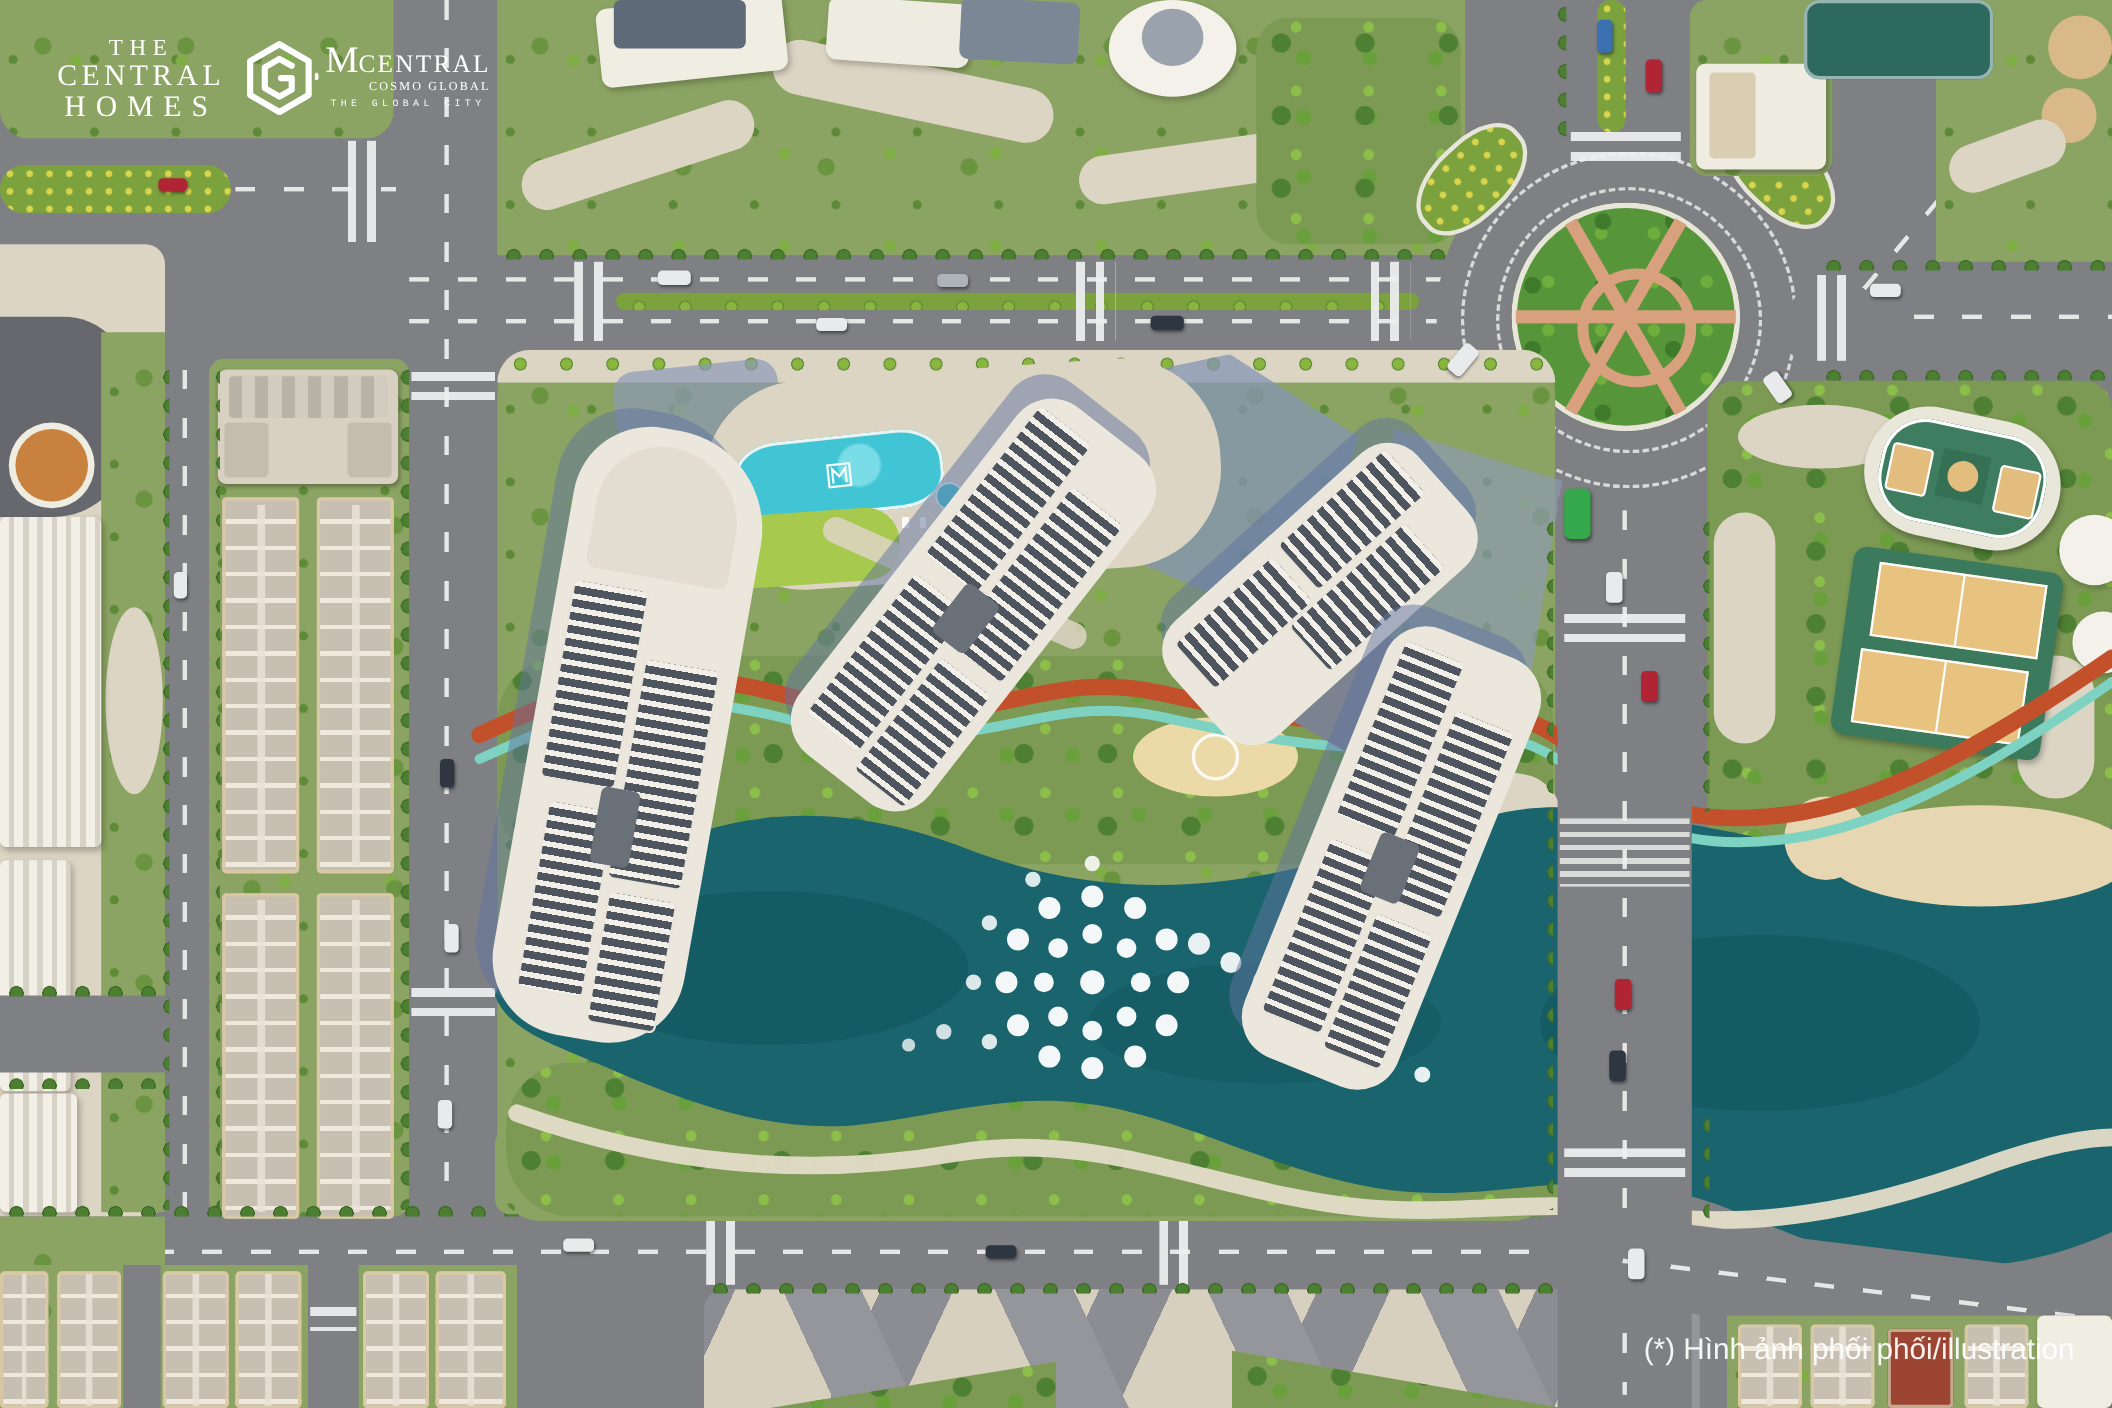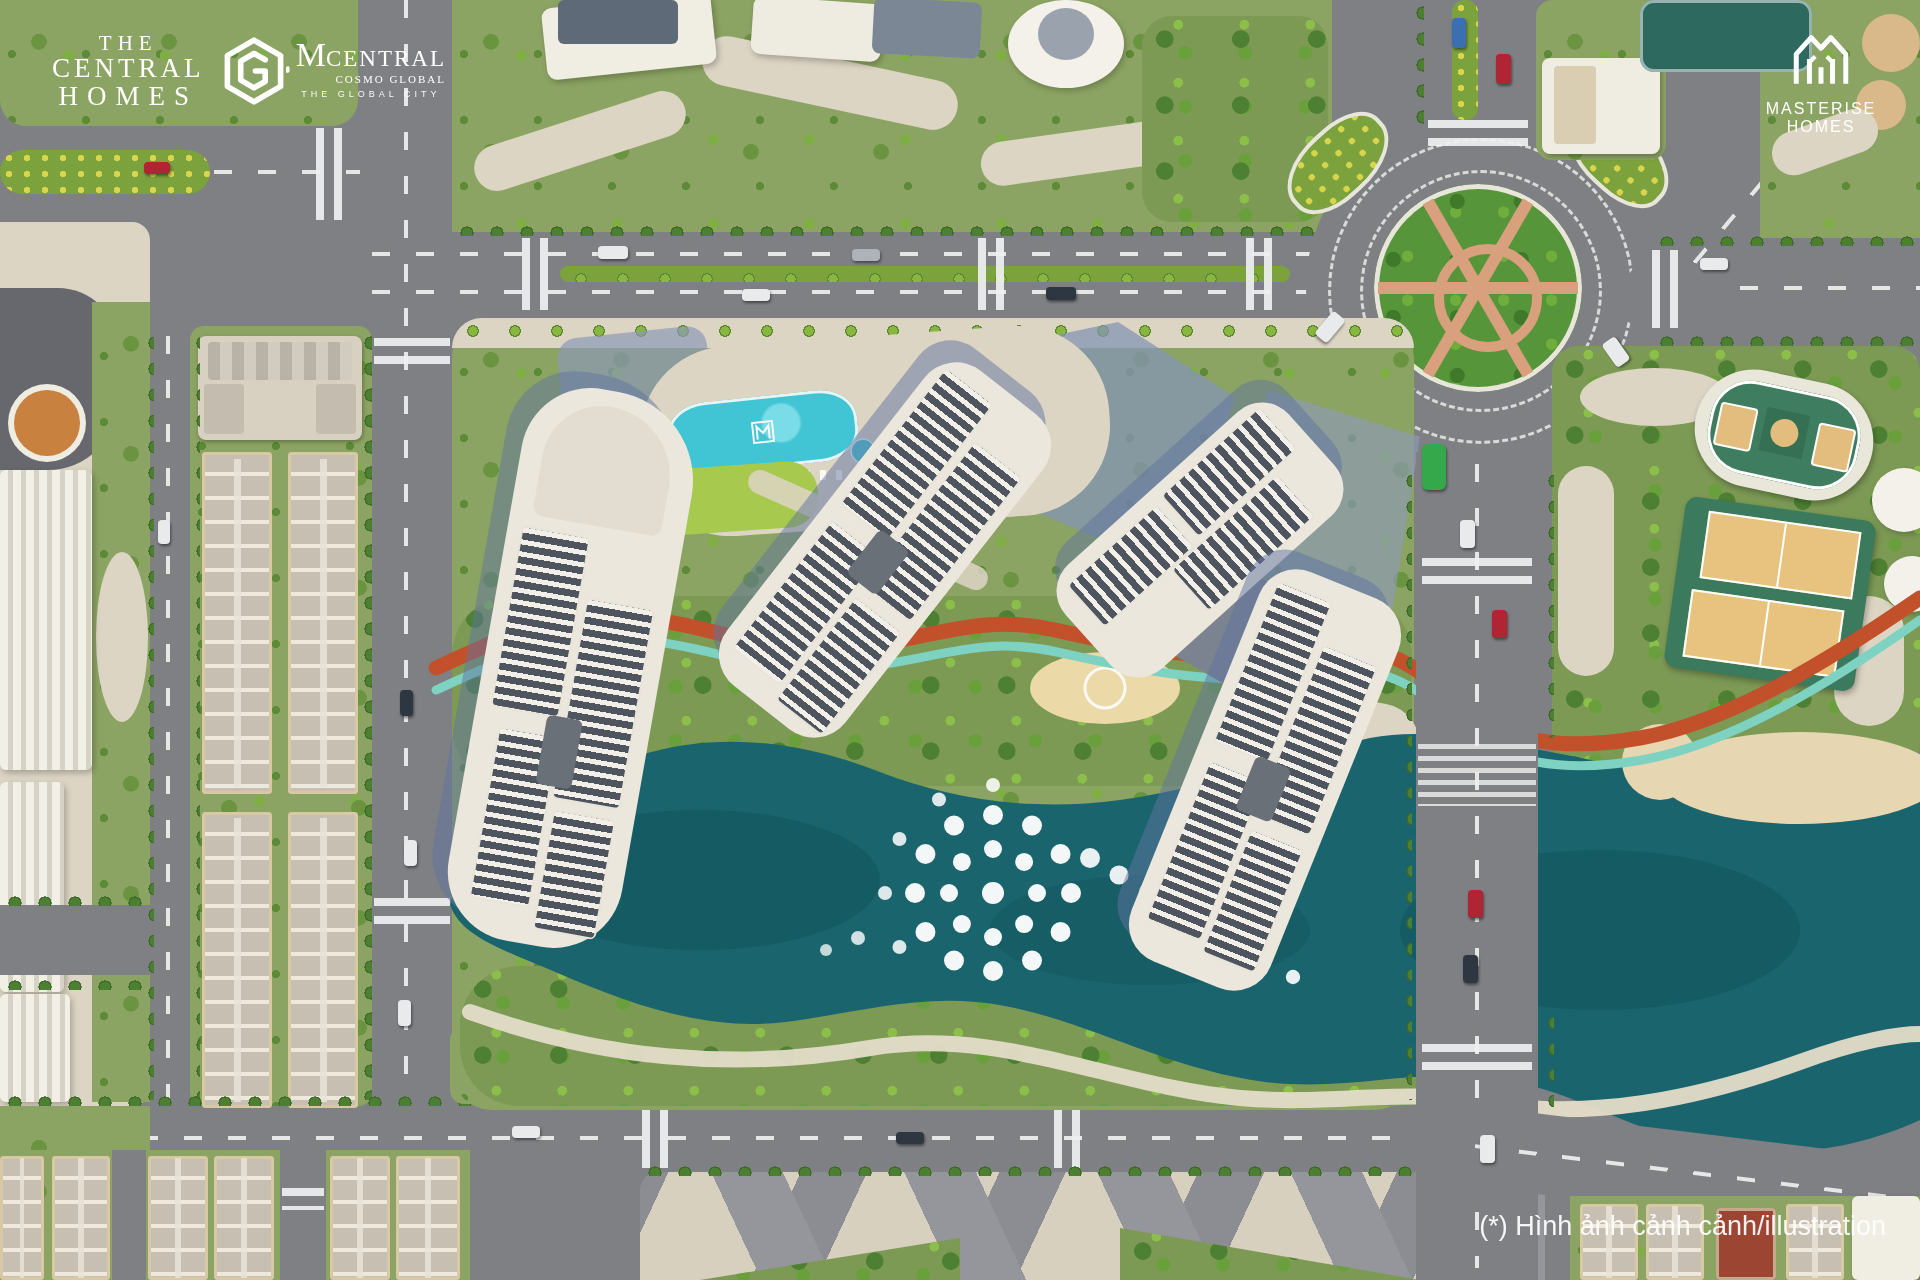--- a/index.html
+++ b/index.html
@@ -28,21 +28,21 @@
   .xw-v{background:repeating-linear-gradient(180deg,#eef0f1 0 8px,transparent 8px 18px);opacity:.92}
   .townhouse{background:repeating-linear-gradient(180deg,#c6bfb2 0 20px,#efe9dd 20px 24px);box-shadow:inset 0 0 0 3px #d8c9a4;border-radius:4px}
   .townhouse::before{content:"";position:absolute;left:45%;right:45%;top:2%;bottom:2%;background:#e9e3d7;opacity:.85}
   .ribbed{background:repeating-linear-gradient(90deg,#f2efe6 0 8px,#d6d2c6 8px 13px);border-radius:6px;box-shadow:2px 3px 6px rgba(0,0,0,.25)}
   .tower{background:#ebe7dc;box-shadow:-18px -14px 0 rgba(96,115,160,.5)}
   .panel{background:repeating-linear-gradient(180deg,#f2efe8 0 5px,#4f555f 5px 12px);border-radius:4px;box-shadow:0 0 0 2px #e8e4da}
   .car{border-radius:4px;box-shadow:1px 2px 3px rgba(0,0,0,.45)}
   .white-blob{background:#f3f1ea;border-radius:50%;box-shadow:2px 3px 6px rgba(0,0,0,.22)}
   .tan-circle{background:#d9b98a;border-radius:50%}
   .logo-serif{font-family:"Liberation Serif",serif;color:#fff}
-  .logo-sans{font-family:Liberation Sans, sans-serif;color:#fff}
+  .logo-sans{font-family:Liberation Mono, monospace;color:#fff}
   .disclaimer{font-family:"Liberation Sans",sans-serif;color:#fff;opacity:.93}
   .chevrons{background-color:#d8d0bf;background-image:
     repeating-linear-gradient(65deg,transparent 0 110px,#94969b 110px 175px),
     repeating-linear-gradient(-65deg,transparent 0 120px,#8b8d92 120px 180px)}
 </style>
 </head>
 <body>
 
 <div class="stage">
 
@@ -373,24 +373,16 @@
       <rect x="7" y="5" width="13" height="46" fill="#fff" opacity="0.95"></rect>
       <rect x="14" y="12" width="11" height="34" fill="#fff" opacity="0.9"></rect>
     </svg>
     <div>
       <div class="logo-serif" style="font-size:15px;line-height:1"><span style="font-size:34px">M</span><span style="font-size:23px;letter-spacing:2px">CENTRAL</span></div>
       <div class="logo-serif" style="font-size:11px;letter-spacing:2px;text-align:right;margin-top:1px">COSMO GLOBAL</div>
       <div class="logo-sans" style="font-size:9px;letter-spacing:4px;text-align:center;margin-top:4px;opacity:.95">THE GLOBAL CITY</div>
     </div>
   </div>
 
-  <div class="abs" style="left:1736px;top:26px;width:170px;height:100px;text-align:center;z-index:9">
-    <svg width="66" height="66" viewBox="0 0 80 80">
-      <path d="M10,70 L10,34 L28,14 L40,27 L52,14 L70,34 L70,70" fill="none" stroke="#fff" stroke-width="6" stroke-linejoin="round"></path>
-      <path d="M26,70 L26,40 M40,70 L40,50 M54,70 L54,40" fill="none" stroke="#fff" stroke-width="6"></path>
-      <path d="M26,44 L33,37 M54,44 L47,37" fill="none" stroke="#fff" stroke-width="5"></path>
-    </svg>
-    <div class="logo-sans" style="font-size:16px;letter-spacing:2px;margin-top:4px">MASTERISE HOMES</div>
-  </div>
-
-  <div class="abs disclaimer" style="right:34px;bottom:38px;font-size:27px;z-index:9">(*) Hình ảnh cảnh cảnh/illustration</div>
+
+  <div class="abs disclaimer" style="right:34px;bottom:38px;font-size:27px;z-index:9">(*) Hình ảnh phối phối/illustration</div>
 
 </div>
 
 </body></html>

